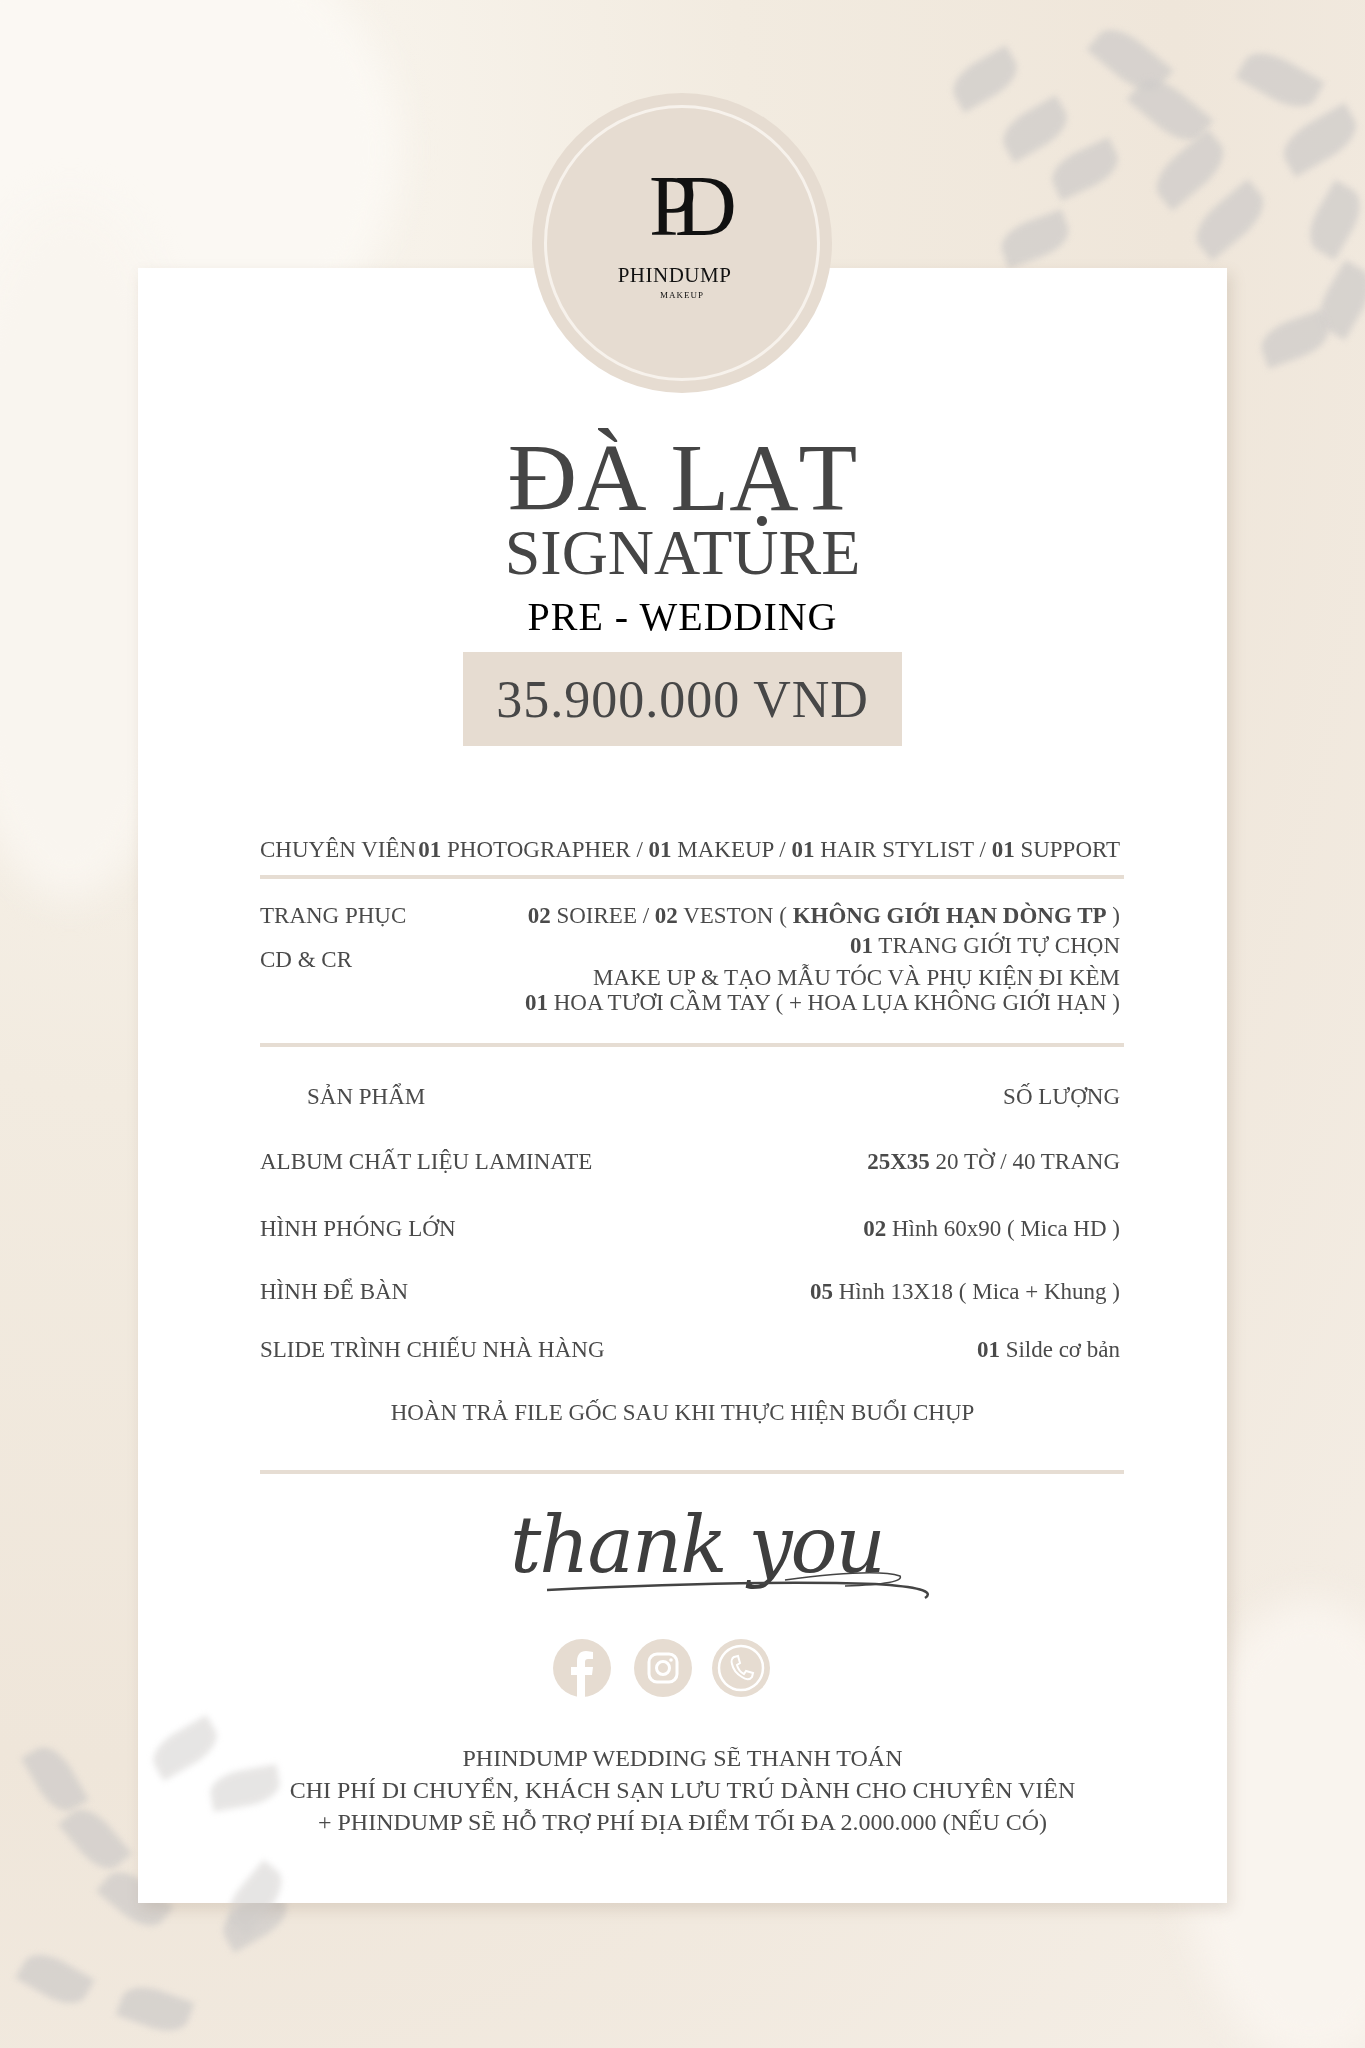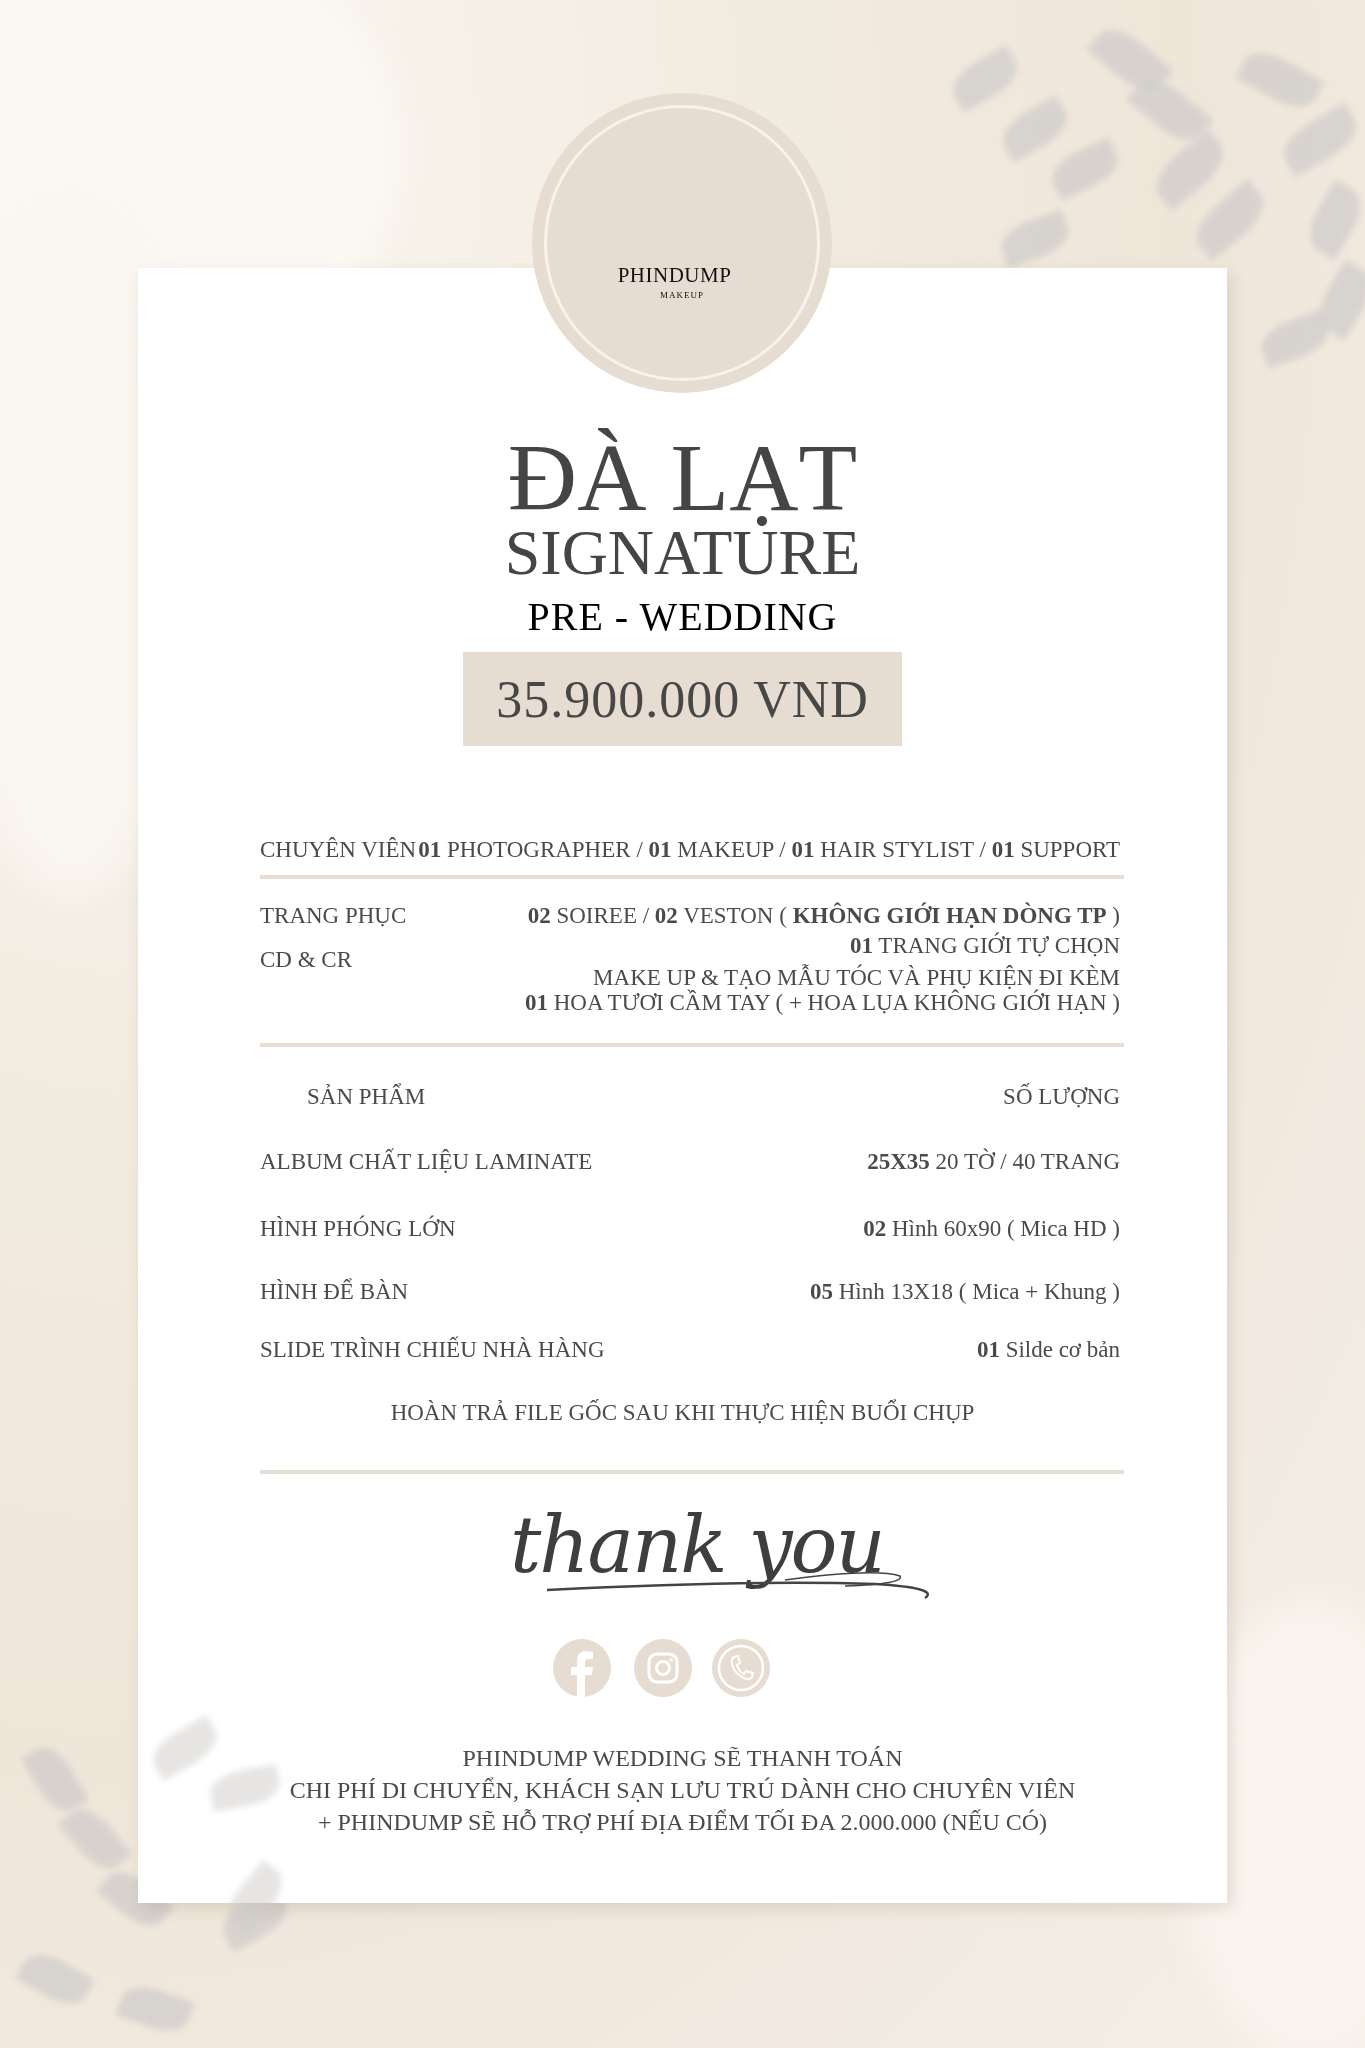--- a/index.html
+++ b/index.html
@@ -67,20 +67,21 @@
 </div>
 
 <div class="card"></div>
 
 <div class="leaf" style="left:150px;top:1730px;width:70px;height:36px;transform:rotate(-30deg);opacity:.5;"></div>
 <div class="leaf" style="left:210px;top:1770px;width:70px;height:36px;transform:rotate(-10deg);opacity:.5;"></div>
 <div class="leaf" style="left:220px;top:1880px;width:70px;height:36px;transform:rotate(-50deg);opacity:.5;"></div>
 
 <div class="logo">
   <div class="logo-ring"></div>
+  <div class="logo-mark">PD</div>
   <div class="logo-name">PHINDUMP</div>
   <div class="logo-sub">MAKEUP</div>
 </div>
 
 <div class="abs center title1">ĐÀ LẠT</div>
 <div class="abs center title2">SIGNATURE</div>
 <div class="abs center title3">PRE - WEDDING</div>
 
 <div class="price-box">
   <div class="price">35.900.000 VND</div>

